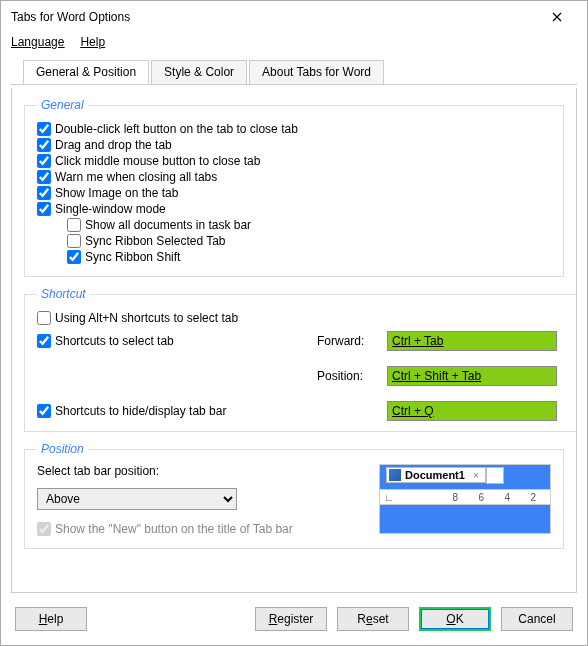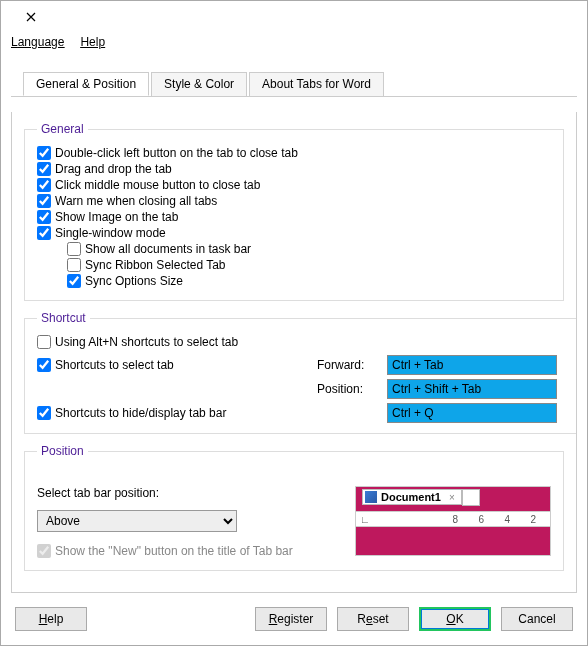--- a/index.html
+++ b/index.html
@@ -40,21 +40,21 @@
   gap: 16px;
   padding: 4px 10px 6px 10px;
 }
 .menubar span { text-decoration: underline; text-decoration-color: #000; }
 .menubar .m { cursor: default; }
 .u { text-decoration: underline; }
 .tabstrip {
   display: flex;
   padding: 0 12px;
   border-bottom: 1px solid #ccc;
-  margin: 16px 10px;
+  margin: 4px 10px;
   position: relative;
   top: 1px;
 }
 .tab {
   padding: 4px 12px;
   border: 1px solid #ccc;
   border-bottom: none;
   background: #f5f5f5;
   margin-right: 2px;
   position: relative;
@@ -73,69 +73,69 @@
   padding: 10px 12px 8px 12px;
   flex: 1;
   overflow: hidden;
 }
 fieldset {
   border: 1px solid #ddd;
   margin: 0 0 10px 0;
   padding: 8px 12px 10px 12px;
   font-size: 12px;
 }
-legend { padding: 0 4px; color: #4c1d95; }
+legend { padding: 0 4px; color: #3b82f6; font-style: italic; }
 .chk-row {
   display: flex;
   align-items: center;
   gap: 4px;
   margin: 2px 0;
 }
 .chk-row.indent { margin-left: 30px; }
 .chk-row input[type=checkbox] {
   width: 14px; height: 14px; margin: 0;
 }
 .chk-row.disabled label { color: #888; }
 .shortcut-grid {
   display: grid;
   grid-template-columns: 280px 70px 180px;
-  row-gap: 4px;
+  row-gap: 15px;
   align-items: center;
 }
 .shortcut-grid .lab { text-align: left; padding-right: 6px; }
 .txt {
   border: 1px solid #888;
   padding: 2px 4px;
   font-family: inherit;
   font-size: 12px;
   width: 170px;
-  background: #0ea5e9;
+  background: #84cc16;
+  text-decoration: underline;
 }
 .pos-wrap {
   display: flex;
   gap: 14px;
   align-items: flex-start;
-  margin-top: 20px;
 }
 .pos-left { flex: 1; }
 .pos-left label.head { display: block; margin-bottom: 10px; }
 select.combo {
   width: 200px;
   padding: 2px 4px;
   font-family: inherit;
   font-size: 12px;
   background: #eee;
   border: 1px solid #999;
   margin-bottom: 10px;
 }
 .preview {
-  width: 196px;
+  width: 172px;
   height: 70px;
   border: 1px solid #ccc;
-  background: #be185d;
+  background: #3b82f6;
   position: relative;
 }
 .preview-tab {
   position: absolute;
   top: 2px; left: 6px;
   display: flex;
   align-items: center;
   background: #fff;
   border: 1px solid #bbb;
   padding: 1px 6px 1px 2px;
@@ -193,20 +193,21 @@
   outline-offset: -3px;
   text-align: center;
 }
 </style>
 </head>
 <body>
 
 <div class="window">
 
   <div class="titlebar">
+    <span class="titlebar-title">Tabs for Word Options</span>
     <div class="close-btn">
       <svg viewBox="0 0 10 10">
           <path d="M1 1 L9 9 M9 1 L1 9" stroke="#000" stroke-width="1.2" fill="none"></path>
         </svg>
     </div>
   </div>
 
   <div class="menubar">
     <span class="m"><span class="u">L</span><span>anguage</span></span>
     <span class="m"><span class="u">H</span><span>elp</span></span>
@@ -249,21 +250,21 @@
       <div class="chk-row indent">
           <input type="checkbox" style="">
           <label>Show all documents in task bar</label>
         </div>
       <div class="chk-row indent">
           <input type="checkbox" style="">
           <label>Sync Ribbon Selected Tab</label>
         </div>
       <div class="chk-row indent">
           <input type="checkbox" checked="" style="">
-          <label>Sync Options Size</label>
+          <label>Sync Ribbon Shift</label>
         </div>
     </fieldset>
 
     <fieldset>
       <legend>Shortcut</legend>
       <div class="chk-row" style="margin-bottom:6px;">
           <input type="checkbox" style="">
           <label>Using Alt+N shortcuts to select tab</label>
         </div>
       <div class="shortcut-grid">

